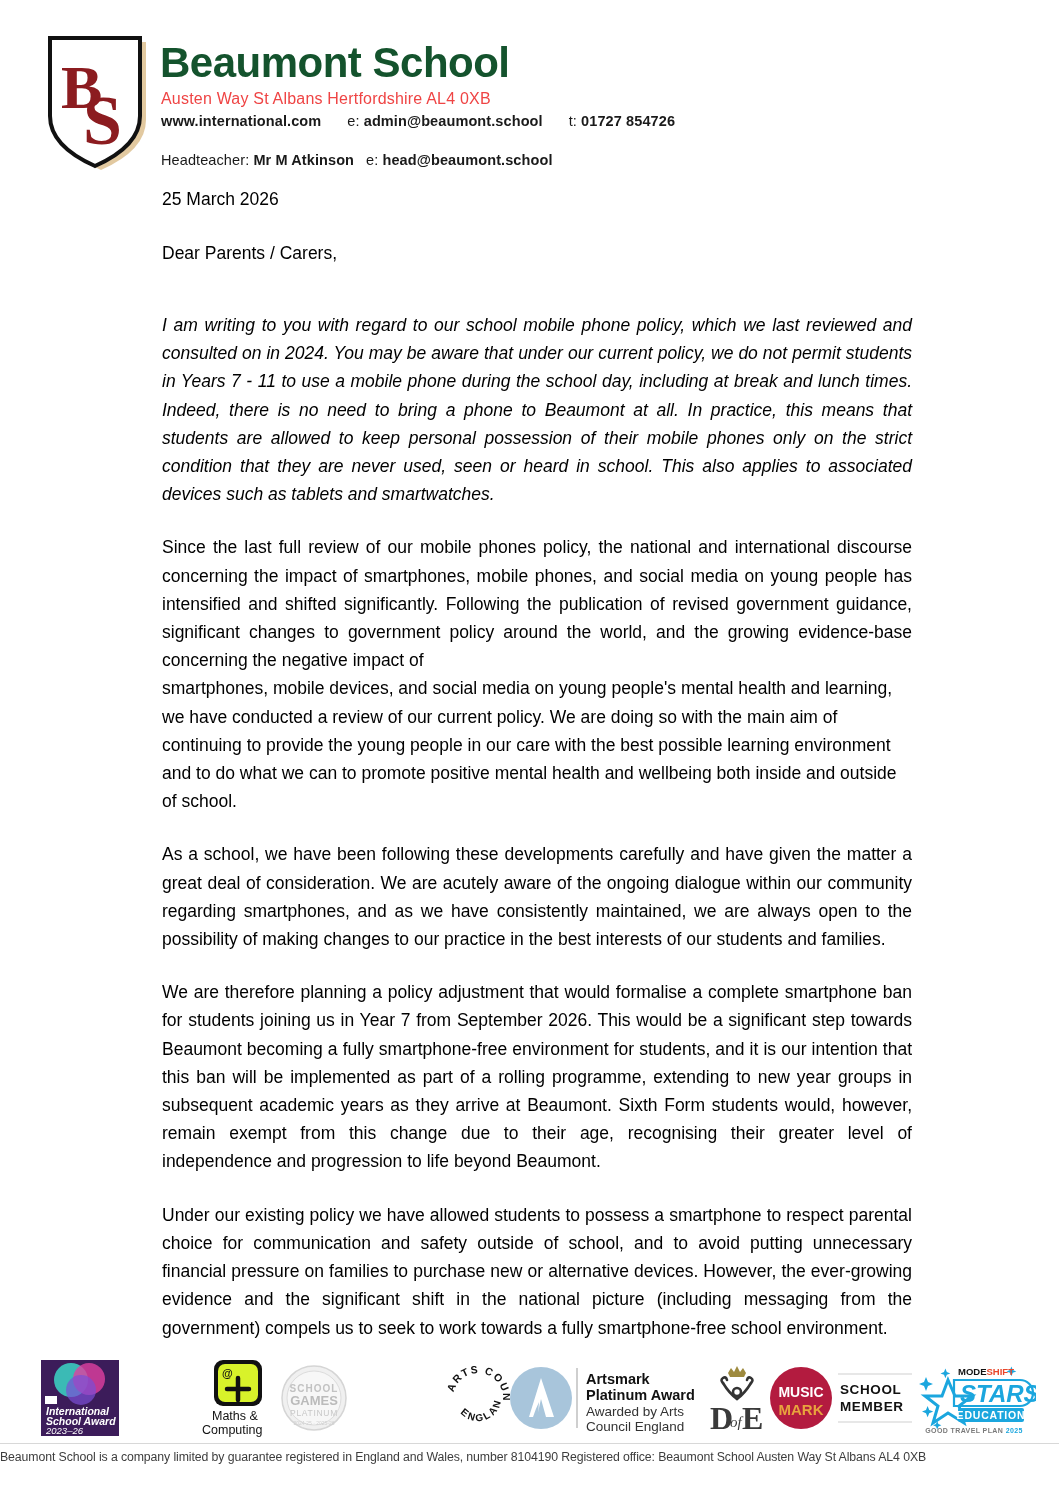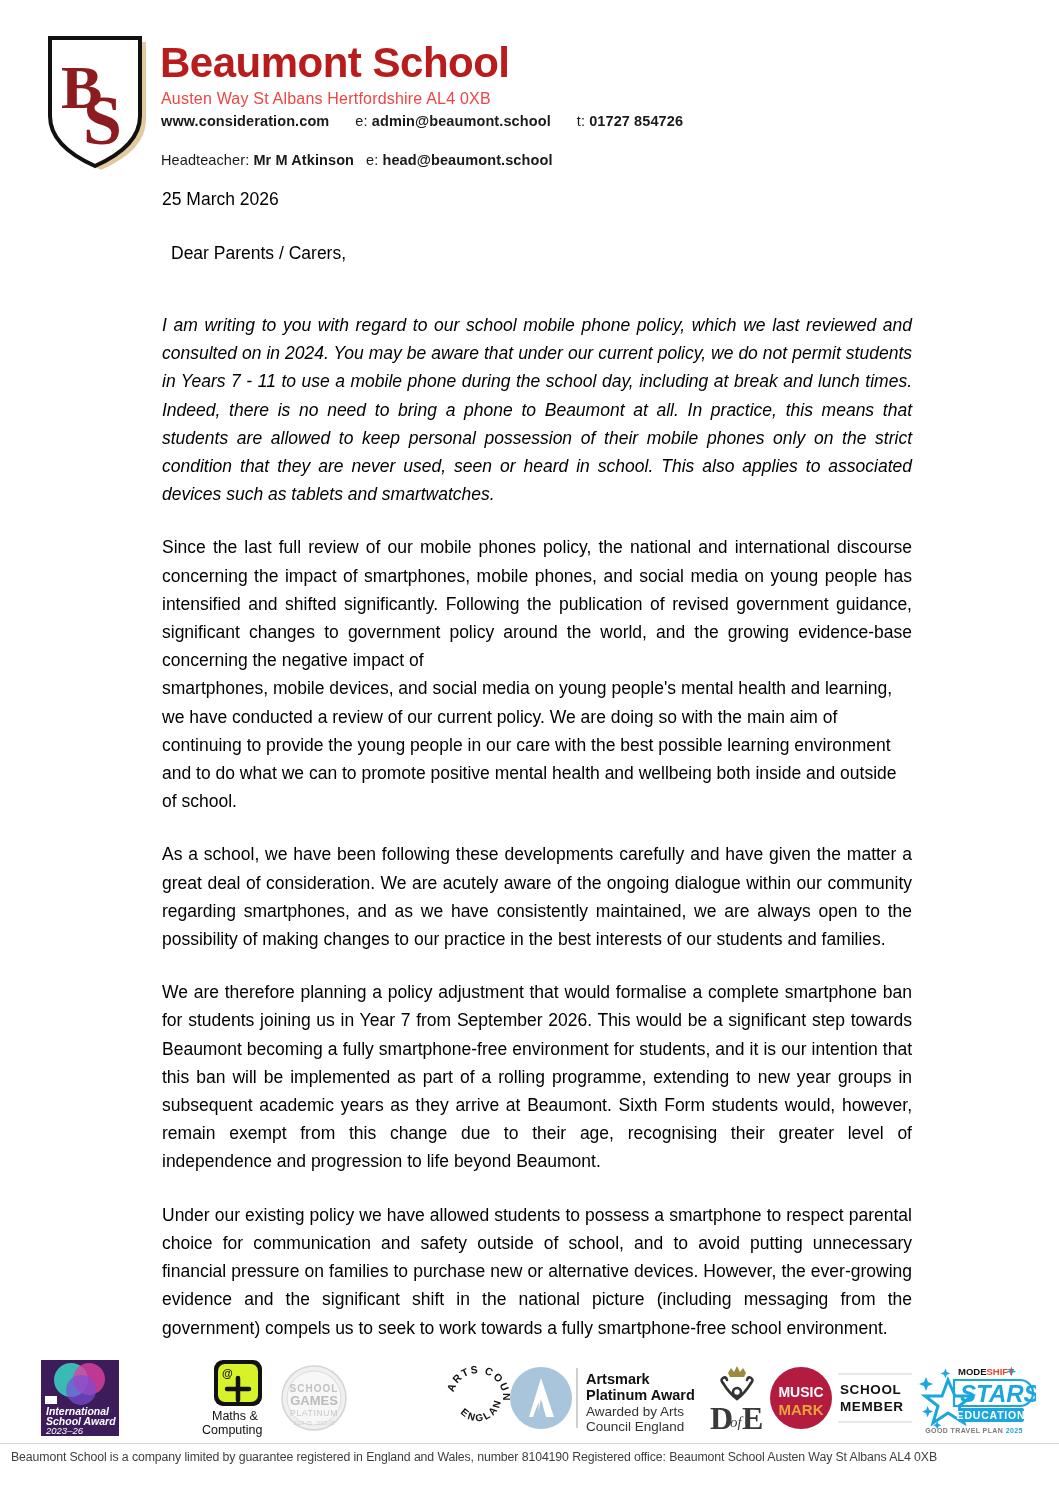--- a/index.html
+++ b/index.html
@@ -37,21 +37,21 @@
   .crest svg { display: block; width: 108px; height: 140px; }
 
   .school-name {
     position: absolute;
     left: 160px;
     top: 42px;
     font-size: 42px;
     font-weight: bold;
     letter-spacing: -0.5px;
     line-height: 1;
-    color: #b91c1c;
+    color: #14532d;
     white-space: nowrap;
   }
   .addr-line {
     position: absolute;
     left: 161px;
     top: 90px;
     font-size: 16px;
     color: #ef4444;
     white-space: nowrap;
     letter-spacing: 0.2px;
@@ -88,21 +88,21 @@
     width: 750px;
   }
   .date-line {
     font-size: 17.5px;
     line-height: 28px;
     margin: 0 0 0 0;
   }
   .salutation {
     font-size: 17.5px;
     line-height: 28px;
-    margin: 26px 0 0 9px;
+    margin: 26px 0 0 0;
   }
   p.para {
     font-size: 17.5px;
     line-height: 28.2px;
     margin: 25px 0 0 0;
     text-align: justify;
     text-justify: inter-word;
   }
   p.para.first { margin-top: 44px; font-style: italic; }
 
@@ -130,21 +130,20 @@
     top: 1443px;
     width: 1059px;
     height: 1px;
     background: #d8d8d8;
   }
   .footer-legal {
     position: absolute;
     left: 0;
     top: 1450px;
     width: 948px;
-    text-align: center;
     font-size: 12.3px;
     color: #3d3d3d;
     letter-spacing: -0.1px;
     white-space: nowrap;
   }
 </style>
 </head>
 <body>
 
 <div class="page">
@@ -163,21 +162,21 @@
           <text x="41" y="110" font-size="70">S</text>
         </g>
       </svg>
     </div>
 
     <div class="school-name">Beaumont School</div>
 
     <div class="addr-line">Austen Way  St Albans  Hertfordshire  AL4 0XB</div>
 
     <div class="contact-line">
-      <span>www.consideration.com</span><span class="gap"></span><span class="lbl">e:</span>&nbsp;<span>admin@beaumont.school</span><span class="gap"></span><span class="lbl">t:</span>&nbsp;<span>01727 854726</span>
+      <span>www.international.com</span><span class="gap"></span><span class="lbl">e:</span>&nbsp;<span>admin@beaumont.school</span><span class="gap"></span><span class="lbl">t:</span>&nbsp;<span>01727 854726</span>
     </div>
 
     <div class="head-line">
       <span>Headteacher:</span>&nbsp;<span class="b">Mr M Atkinson</span><span class="gap"></span><span>e:</span>&nbsp;<span class="b">head@beaumont.school</span>
     </div>
   </div>
 
   <div class="body-block">
 
     <div class="date-line">25 March 2026</div>

